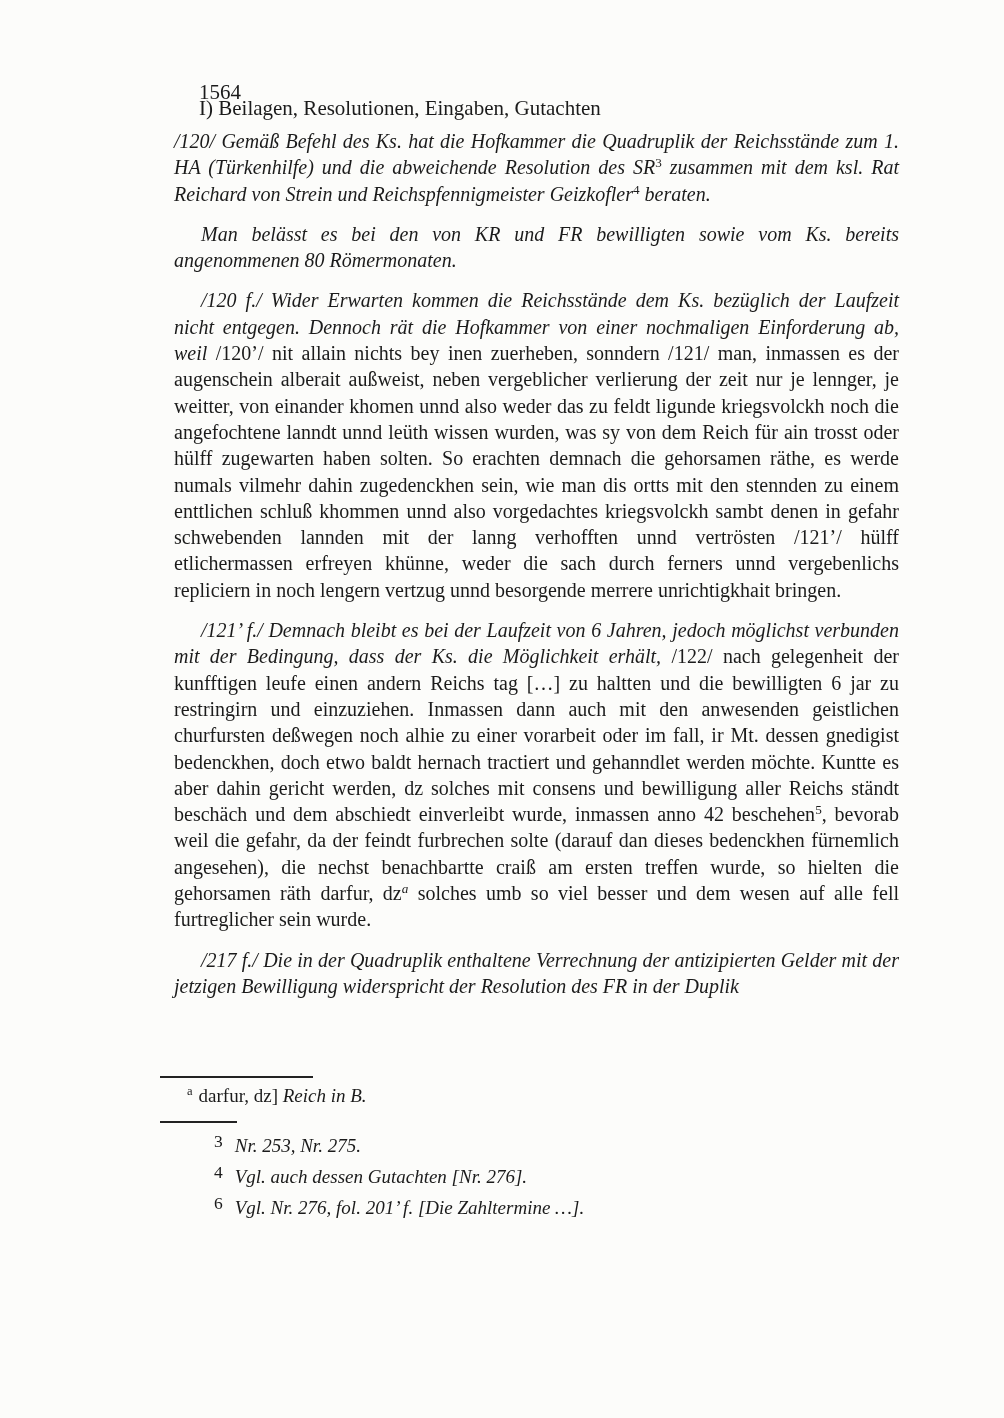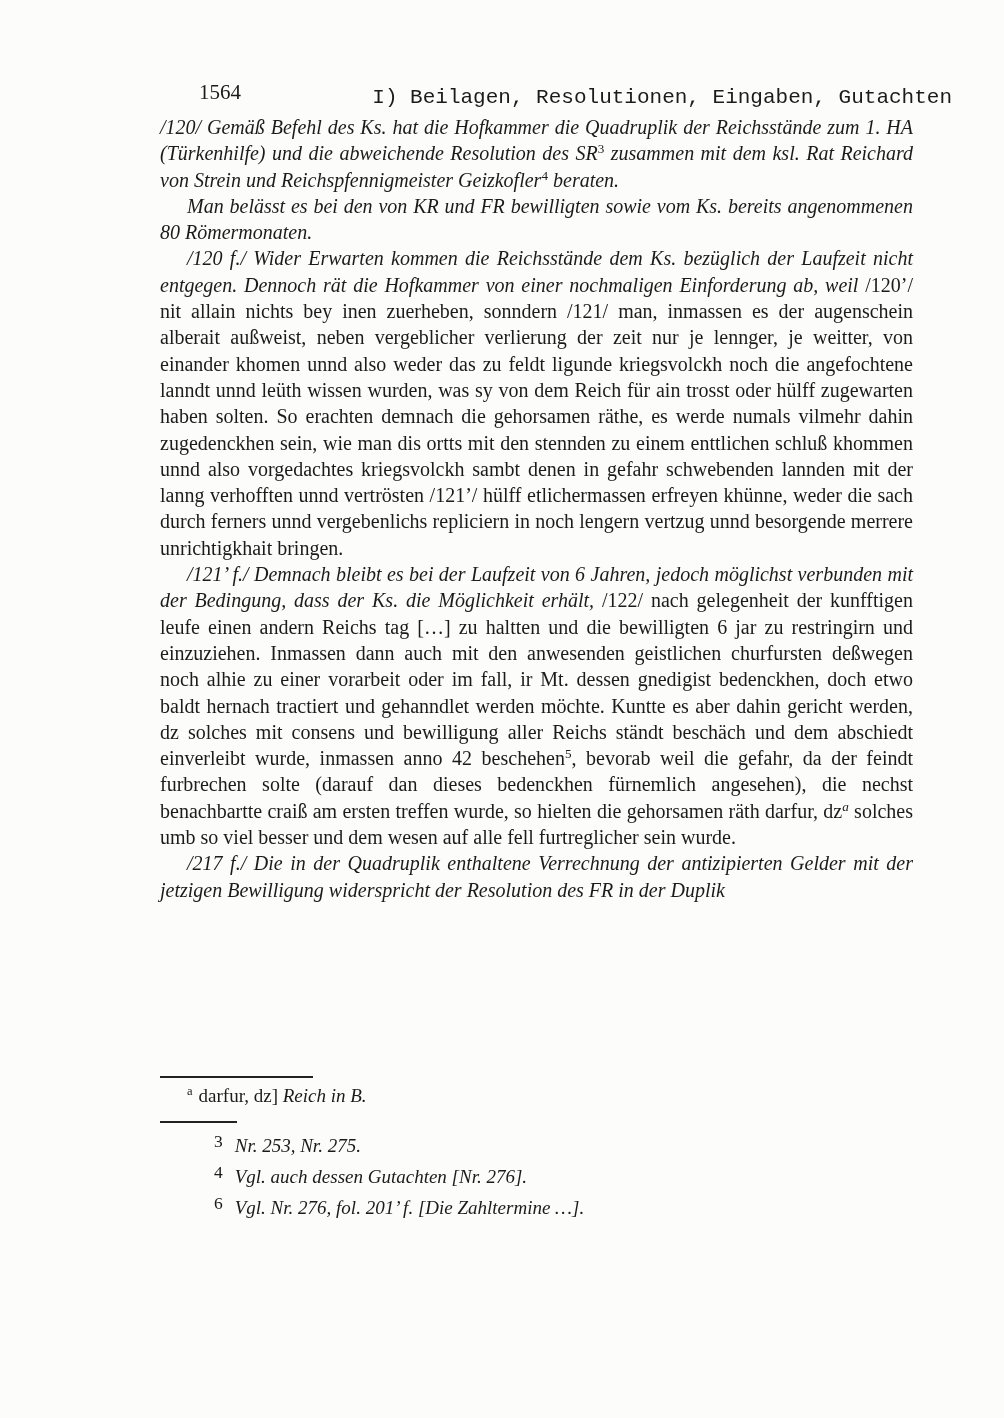--- a/index.html
+++ b/index.html
@@ -29,37 +29,36 @@
     margin-left: 39px;
   }
   .page-number {
     position: absolute;
     left: 0;
     top: 0;
   }
   .running-head {
     position: absolute;
     left: 0;
-    top: 6px;
+    top: 16px;
     width: 100%;
-    text-align: right;
-    font-family: Liberation Mono, monospace;
+    text-align: left;
   }
   
   .body-text {
     position: absolute;
     left: 160px;
     top: 114px;
     width: 753px;
     font-size: 20px;
     line-height: 26.3px;
     text-align: justify;
   }
   .body-text p {
-    margin: 0;
+    margin: 14px;
     padding: 0;
   }
   .body-text p.indent {
     text-indent: 27px;
   }
   .seg-i { font-style: italic; }
   .seg-r { font-style: normal; }
   .seg-sc {
     font-style: normal;
     font-variant: small-caps;

